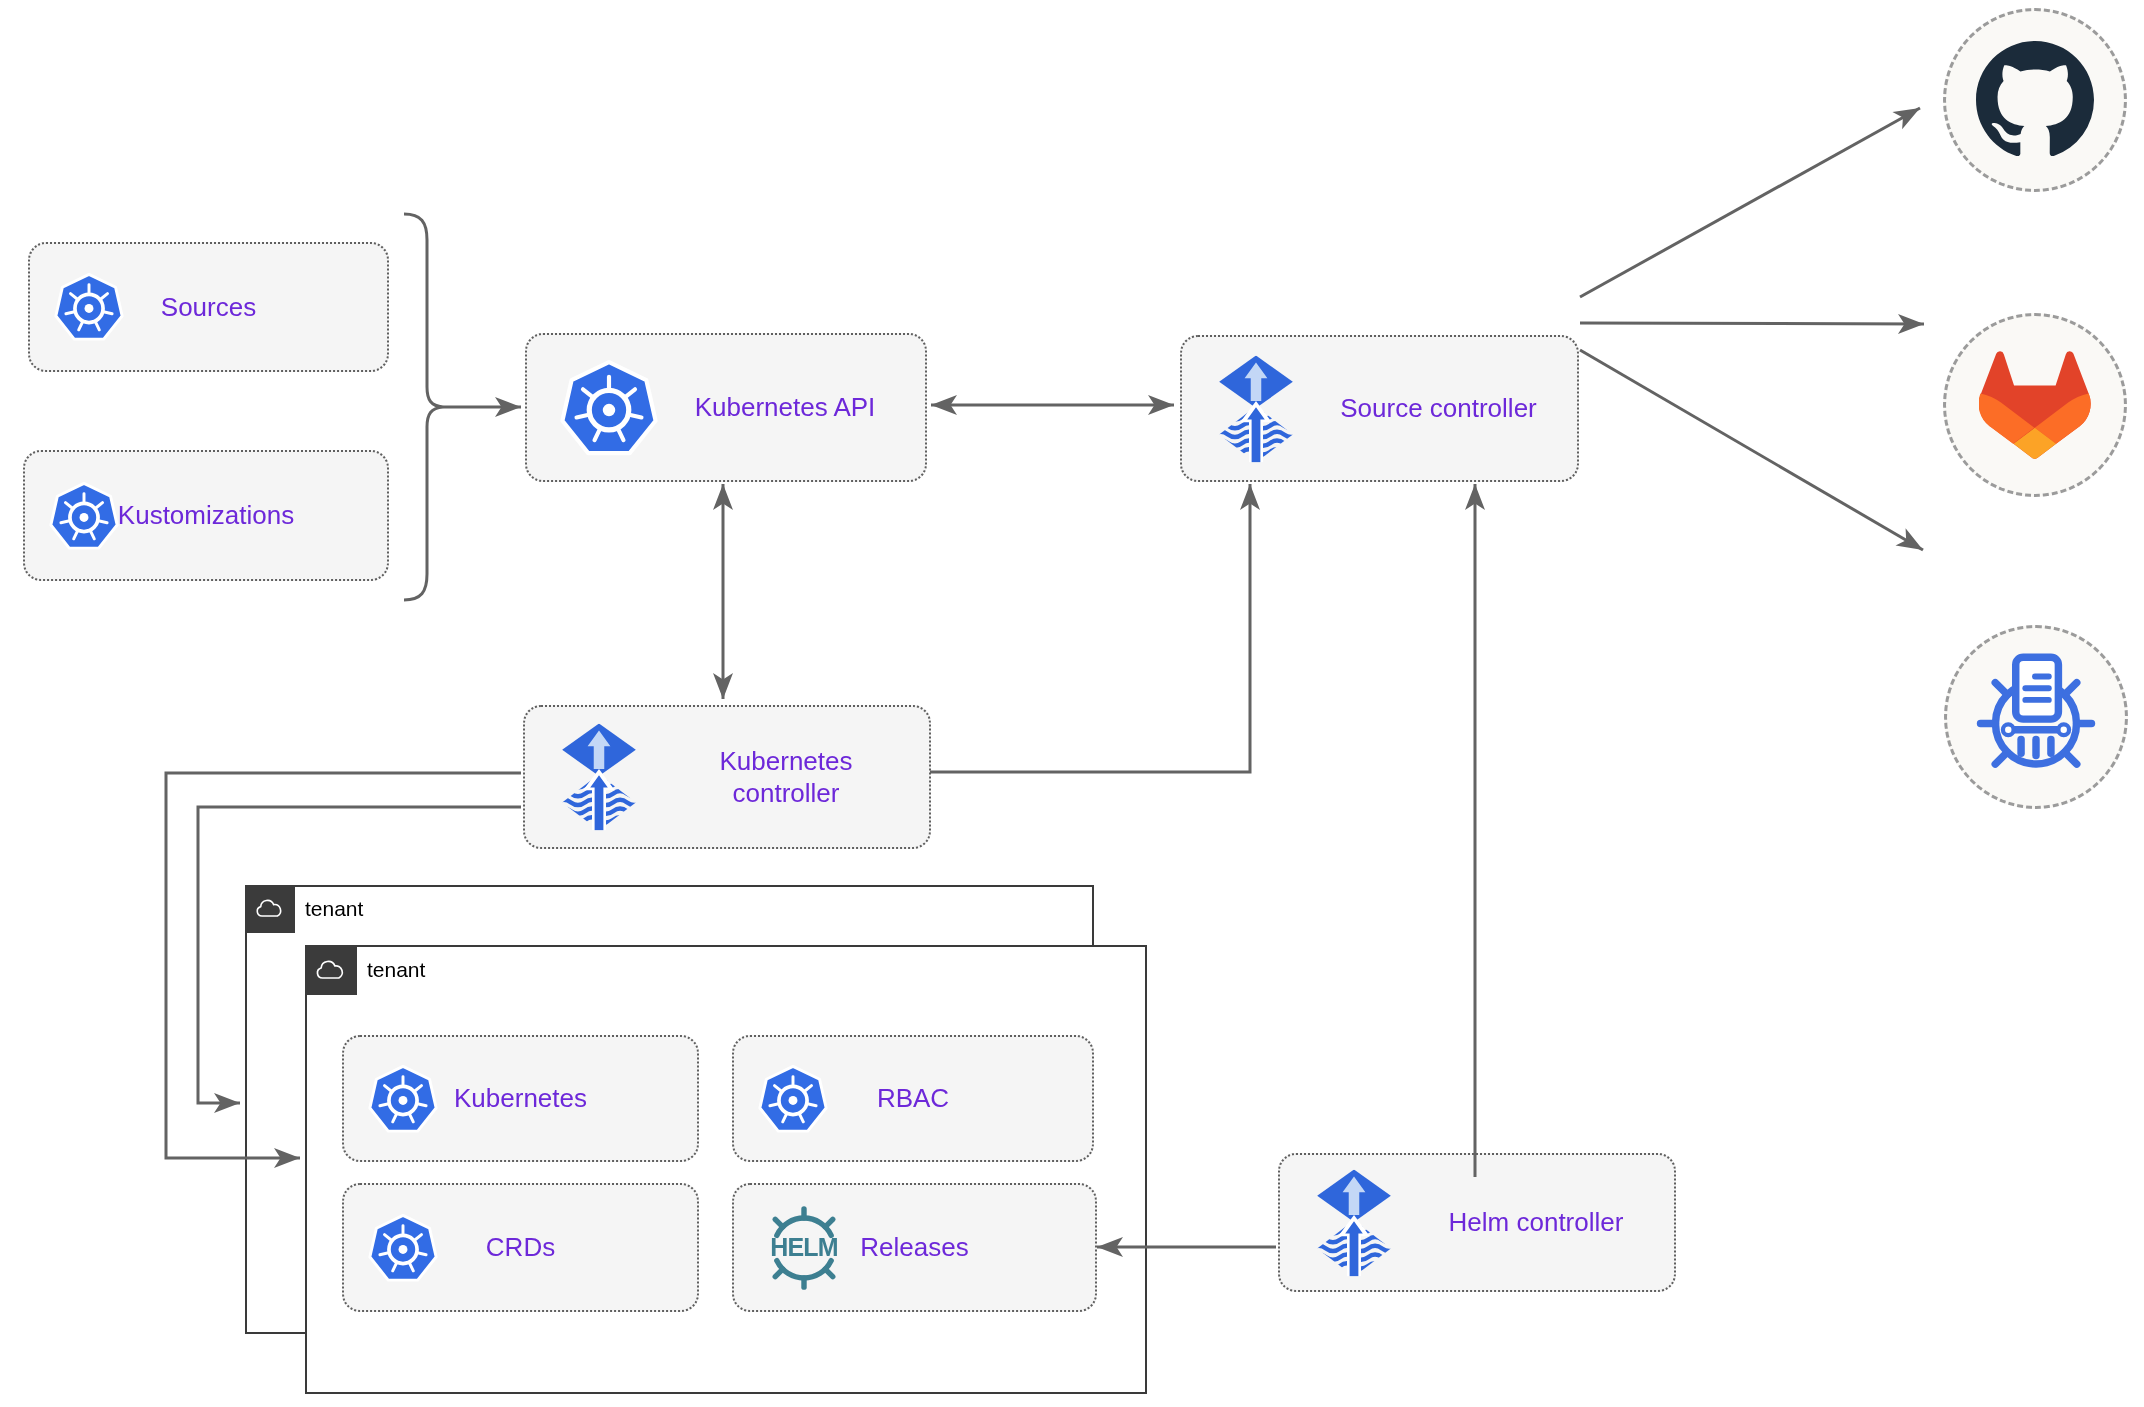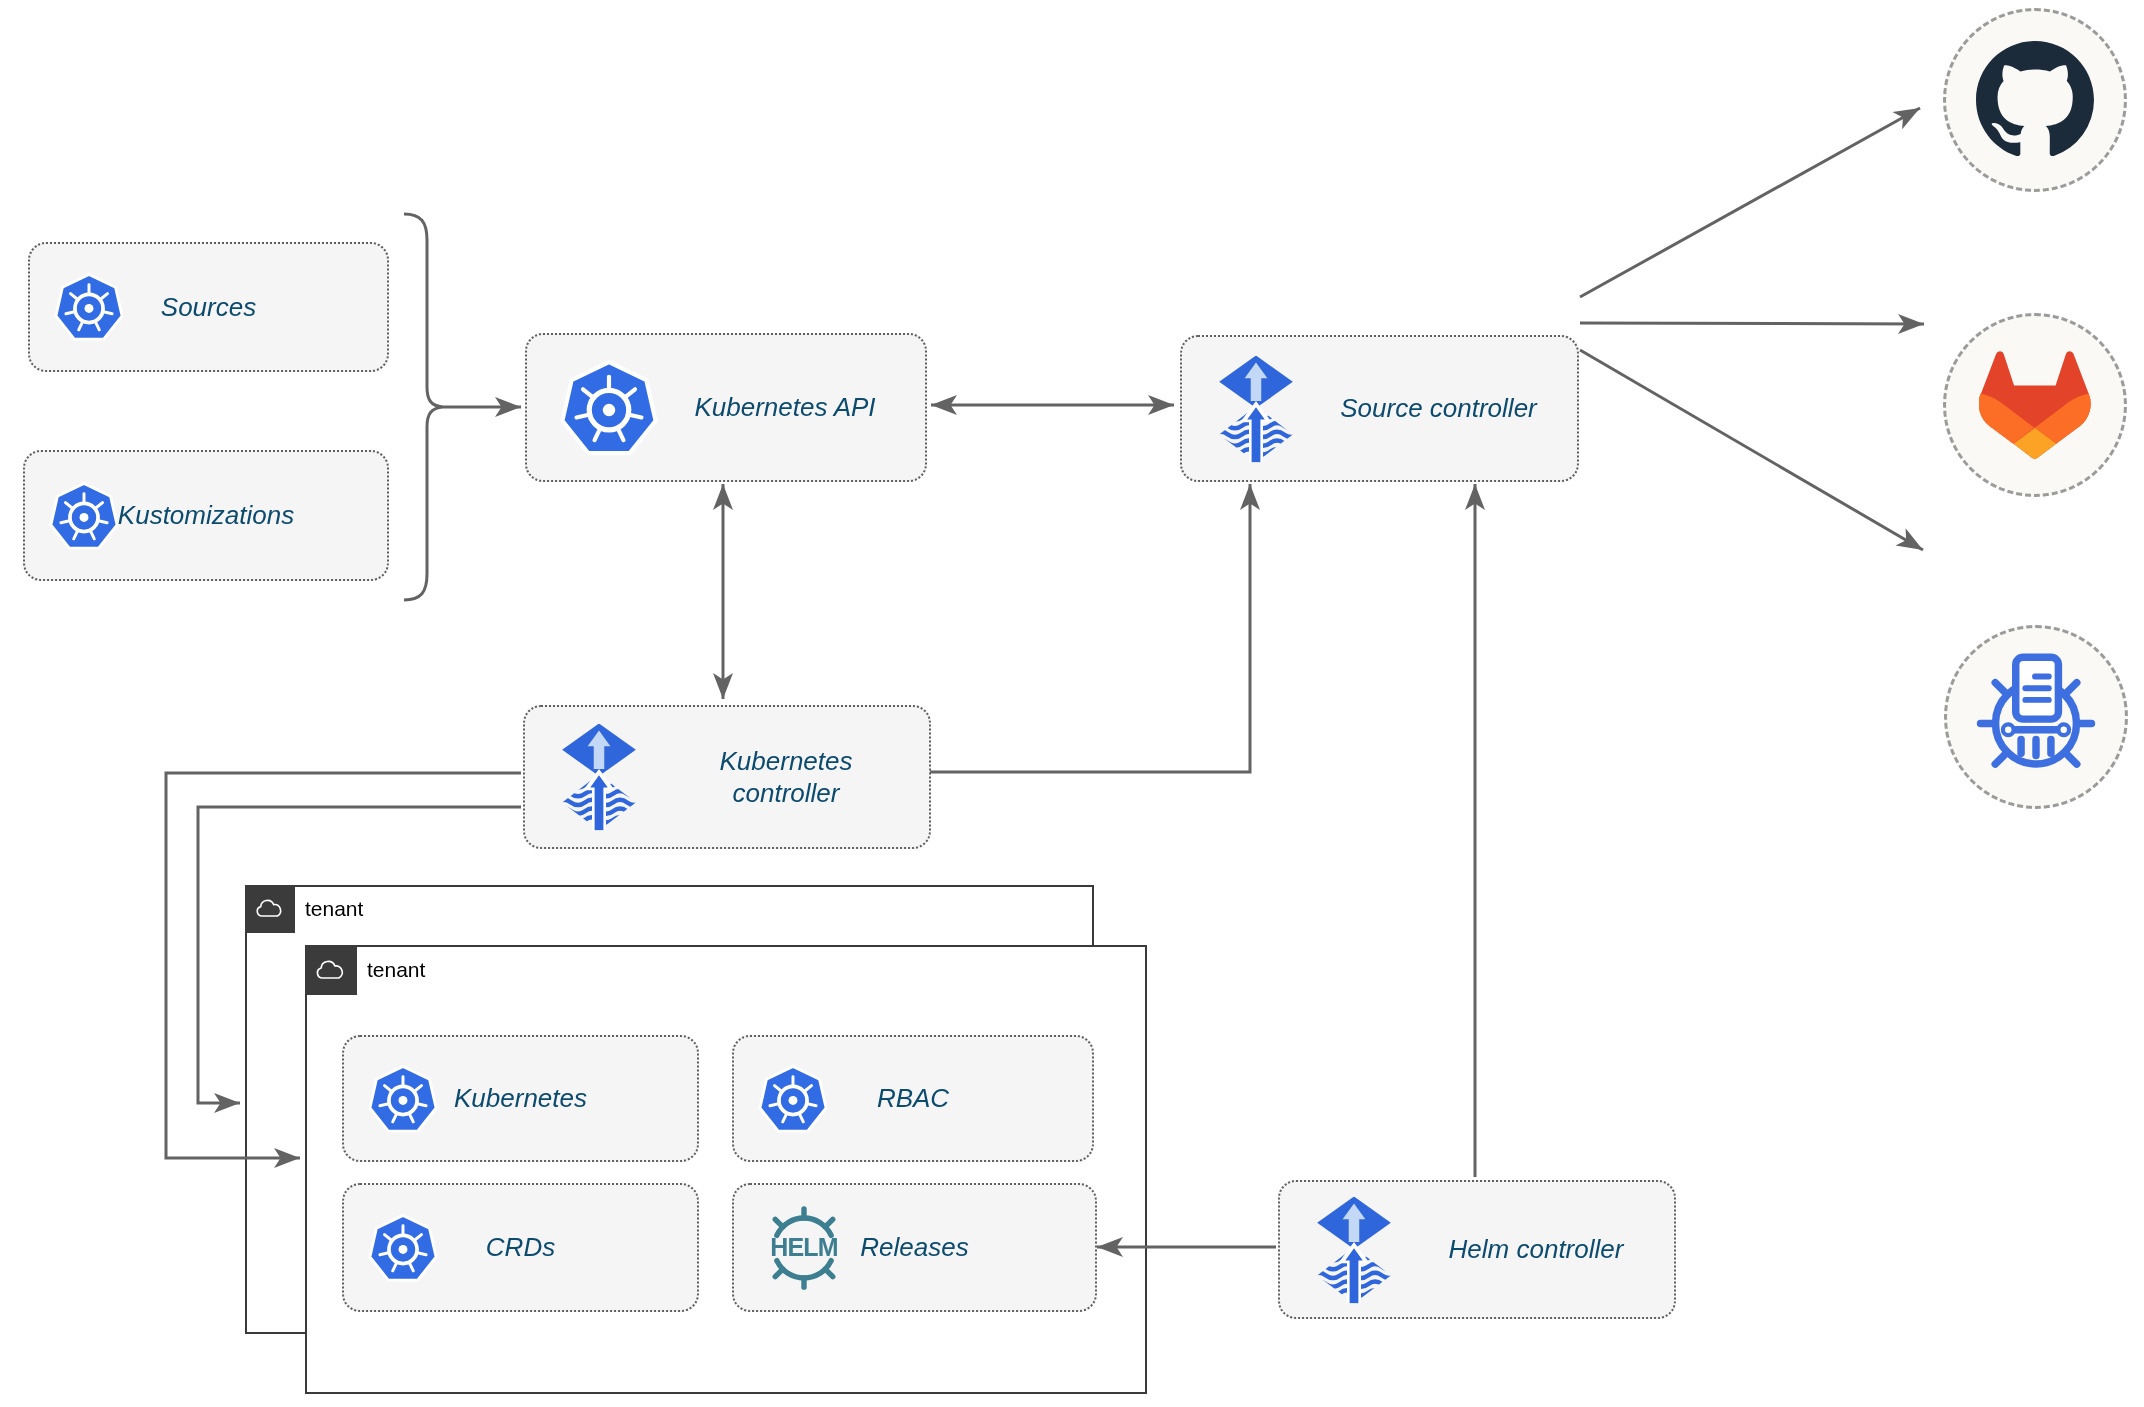--- a/index.html
+++ b/index.html
@@ -2,31 +2,31 @@
 <html><head>
 <meta charset="utf-8">
 <style>
   html,body{margin:0;padding:0;background:#fff;}
   body{font-family:"Liberation Sans", sans-serif;}
   #canvas{position:relative;width:2144px;height:1407px;background:#ffffff;overflow:hidden;}
 
   
   .dnode{position:absolute;background:#f5f5f5;border:2px dotted #5f5f5f;border-radius:18px;}
   .node-label{position:absolute;inset:0;display:flex;align-items:center;justify-content:center;
-              font-size:26px;color:#0c4a6e;line-height:1.25;font-style:italic;}
+              font-size:26px;color:#6d28d9;line-height:1.25;}
   .node-label span{text-align:center;max-width:230px;}
   .node-label.shift{left:118px;}
   .icon{position:absolute;top:50%;transform:translateY(-50%);}
 
   #n-sources{left:28px;top:242px;width:357px;height:126px;}
   #n-kustomizations{left:23px;top:450px;width:362px;height:127px;}
   #n-api{left:525px;top:333px;width:398px;height:145px;}
   #n-source-ctrl{left:1180px;top:335px;width:395px;height:143px;}
   #n-kustomize-ctrl{left:523px;top:705px;width:404px;height:140px;}
-  #n-helm-ctrl{left:1278px;top:1180px;width:394px;height:135px;}
+  #n-helm-ctrl{left:1278px;top:1153px;width:394px;height:135px;}
   #n-namespaces{left:342px;top:1035px;width:353px;height:123px;}
   #n-rbac{left:732px;top:1035px;width:358px;height:123px;}
   #n-crds{left:342px;top:1183px;width:353px;height:125px;}
   #n-releases{left:732px;top:1183px;width:361px;height:125px;}
 
   .k8s-sm{width:74px;height:74px;left:22px;}
   .k8s-lg{width:104px;height:104px;left:30px;}
   .flux-ic{width:88px;height:107px;left:30px;}
   .helm-ic{width:100px;height:84px;left:20px;}
 

